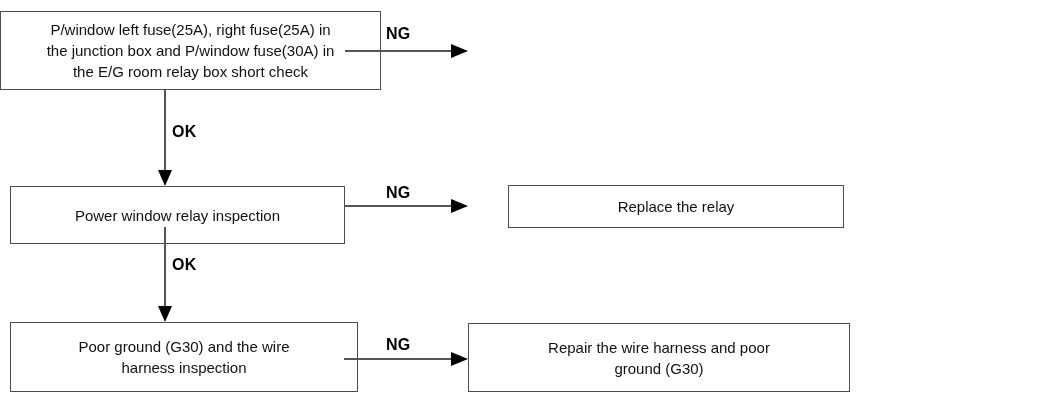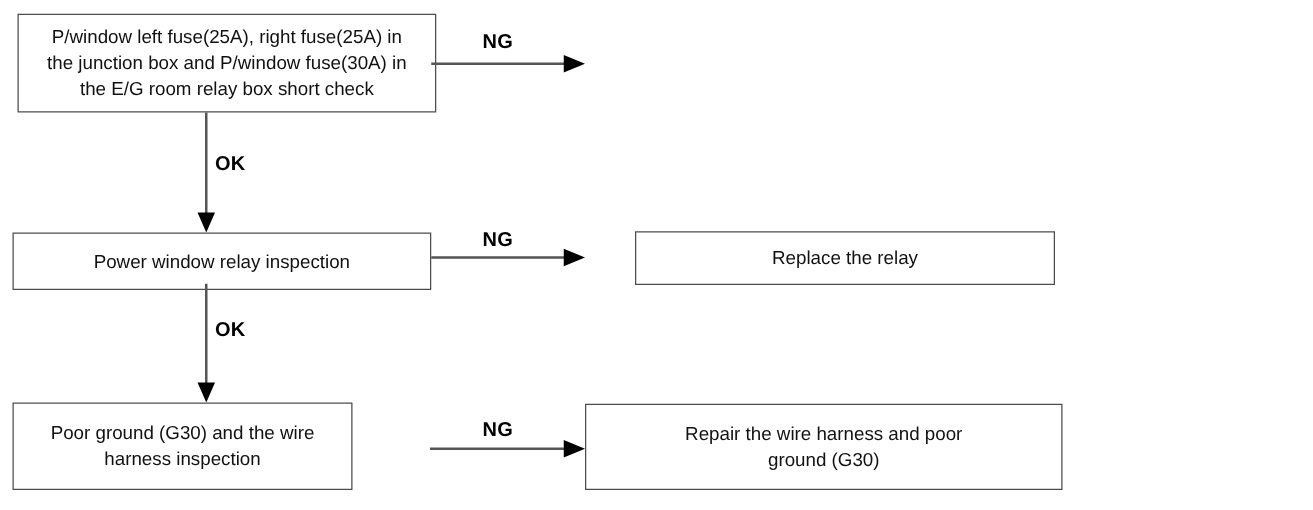--- a/index.html
+++ b/index.html
@@ -22,25 +22,25 @@
     align-items: center;
     justify-content: center;
     text-align: center;
     font-size: 15px;
     line-height: 21px;
     color: #111111;
     white-space: pre-line;
     padding: 0 6px;
   }
 
-  #box-check-fuse        { left: 14px;  top: 11px;  width: 335px; height: 79px; }
+  #box-check-fuse        { left: 0;  top: 11px;  width: 381px; height: 79px; }
   #box-replace-fuse      { left: 468px; top: 26px;  width: 336px; height: 45px; }
-  #box-relay-inspection  { left: 10px;  top: 186px; width: 335px; height: 46px; }
+  #box-relay-inspection  { left: 10px;  top: 186px; width: 335px; height: 58px; }
   #box-replace-relay     { left: 468px; top: 185px; width: 336px; height: 43px; margin-left: 40px; }
-  #box-ground-inspection { left: 10px;  top: 322px; width: 272px; height: 70px; }
+  #box-ground-inspection { left: 10px;  top: 322px; width: 348px; height: 70px; }
   #box-repair-harness    { left: 468px; top: 323px; width: 382px; height: 69px; }
 
   .h-line {
     position: absolute;
     height: 2px;
     background: #555555;
   }
   .v-line {
     position: absolute;
     width: 2px;

